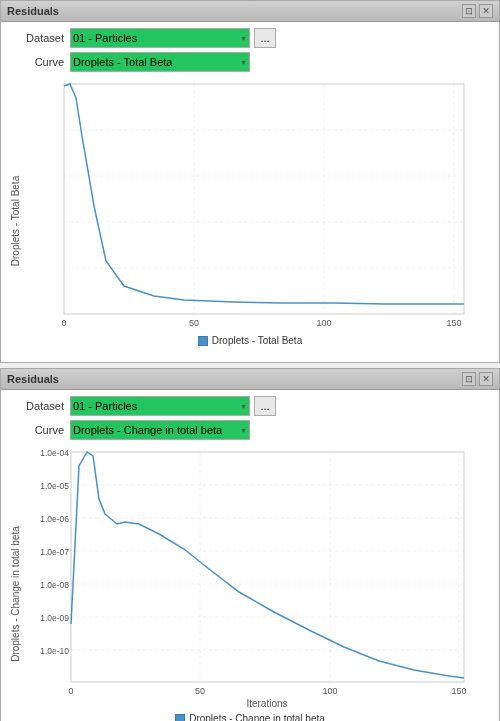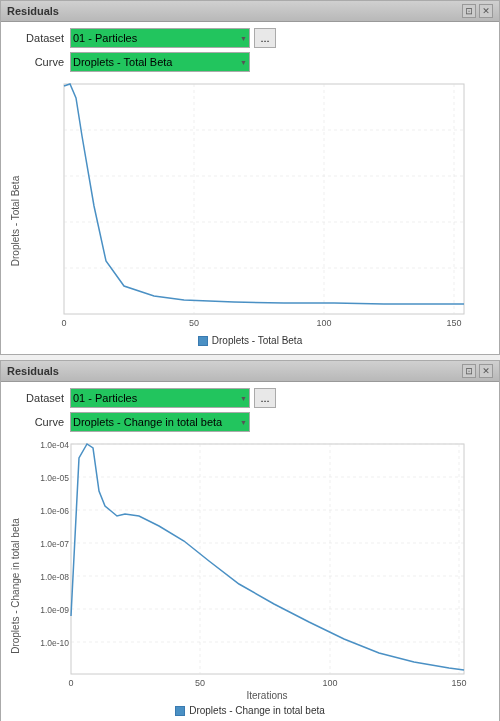--- a/index.html
+++ b/index.html
@@ -43,21 +43,21 @@
       border: 1px solid #999;
       cursor: pointer;
       font-size: 9px;
       display: flex;
       align-items: center;
       justify-content: center;
       color: #555;
     }
 
     .panel-body {
-      padding: 6px 8px 4px 8px;
+      padding: 6px 8px 12px 8px;
     }
 
     .form-row {
       display: flex;
       align-items: center;
       margin-bottom: 4px;
     }
 
     .form-label {
       width: 55px;

